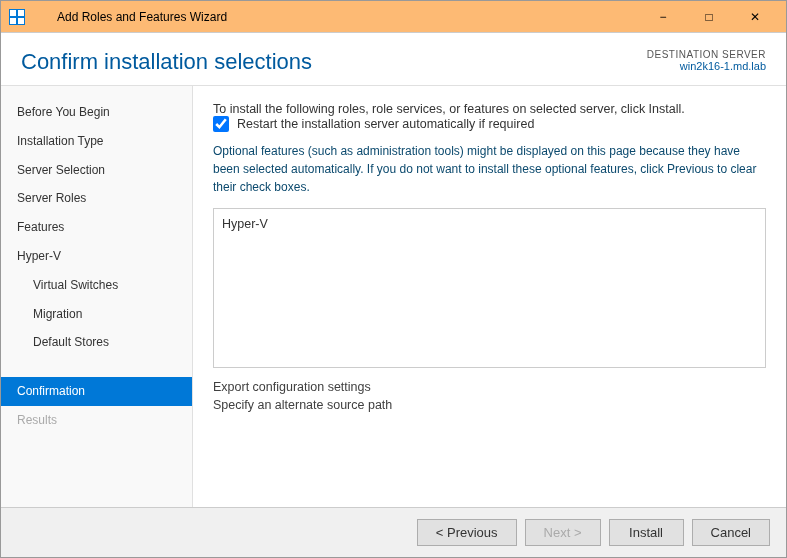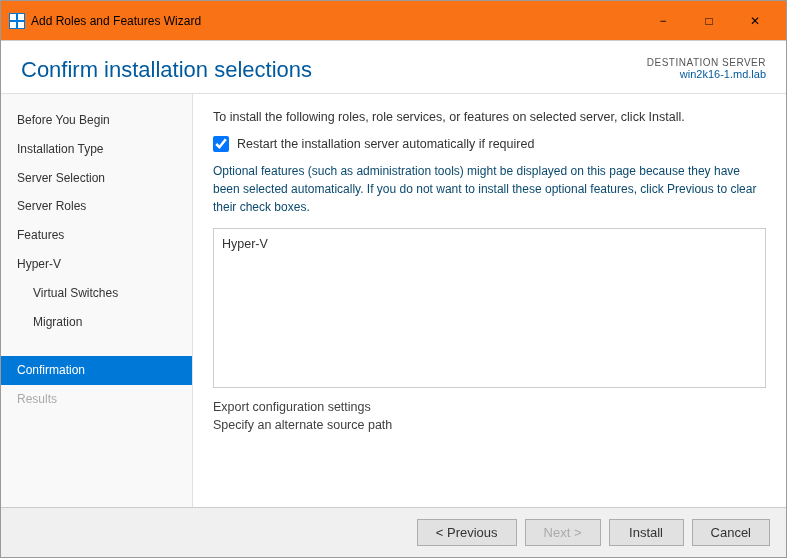--- a/index.html
+++ b/index.html
@@ -13,27 +13,28 @@
     }
     .window {
       width: 787px;
       height: 558px;
       background: #fff;
       border: 1px solid #999;
       display: flex;
       flex-direction: column;
     }
     .title-bar {
-      background: #f97316;
+      background: #fdba74;
       border-bottom: 1px solid #ccc;
-      height: 40px;
+      height: 32px;
       display: flex;
       align-items: center;
       padding: 0 8px;
       flex-shrink: 0;
+      gap: 26px;
     }
     .title-bar-icon {
       width: 16px;
       height: 16px;
       margin-right: 6px;
       background: #0078d7;
       display: flex;
       align-items: center;
       justify-content: center;
       color: white;
@@ -131,21 +132,20 @@
 
     .main-content {
       flex: 1;
       padding: 16px 20px;
       overflow-y: auto;
       background: #fff;
     }
     .instruction-text {
       font-size: 12.5px;
       color: #333;
-      margin-bottom: 12px;
     }
     .checkbox-row {
       display: flex;
       align-items: center;
       margin-bottom: 10px;
     }
     .checkbox-row input[type="checkbox"] {
       width: 16px;
       height: 16px;
       margin-right: 8px;
@@ -244,20 +244,21 @@
 
       <div class="sidebar">
         <div class="sidebar-item">Before You Begin</div>
         <div class="sidebar-item">Installation Type</div>
         <div class="sidebar-item">Server Selection</div>
         <div class="sidebar-item">Server Roles</div>
         <div class="sidebar-item">Features</div>
         <div class="sidebar-item">Hyper-V</div>
         <div class="sidebar-item sub">Virtual Switches</div>
         <div class="sidebar-item sub">Migration</div>
+        <div class="sidebar-item sub">Default Stores</div>
         <div class="sidebar-item active">Confirmation</div>
         <div class="sidebar-item disabled">Results</div>
       </div>
 
       <div class="main-content">
         <p class="instruction-text">To install the following roles, role services, or features on selected server, click Install.</p>
 
         <div class="checkbox-row">
           <input type="checkbox" checked="" style="">
           <label class="checkbox-label">Restart the installation server automatically if required</label>

